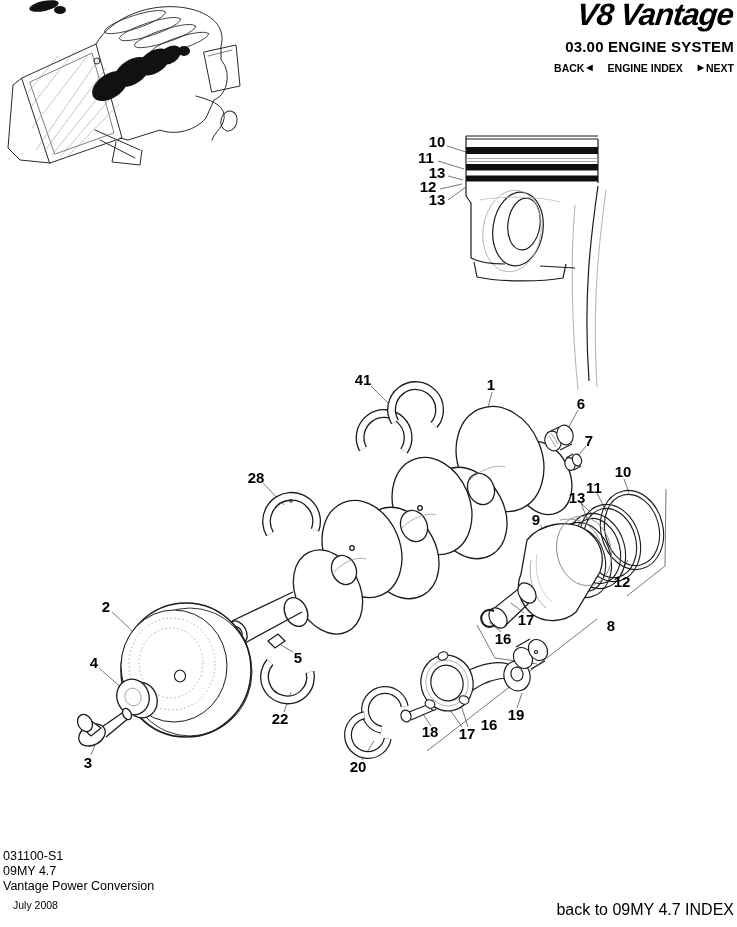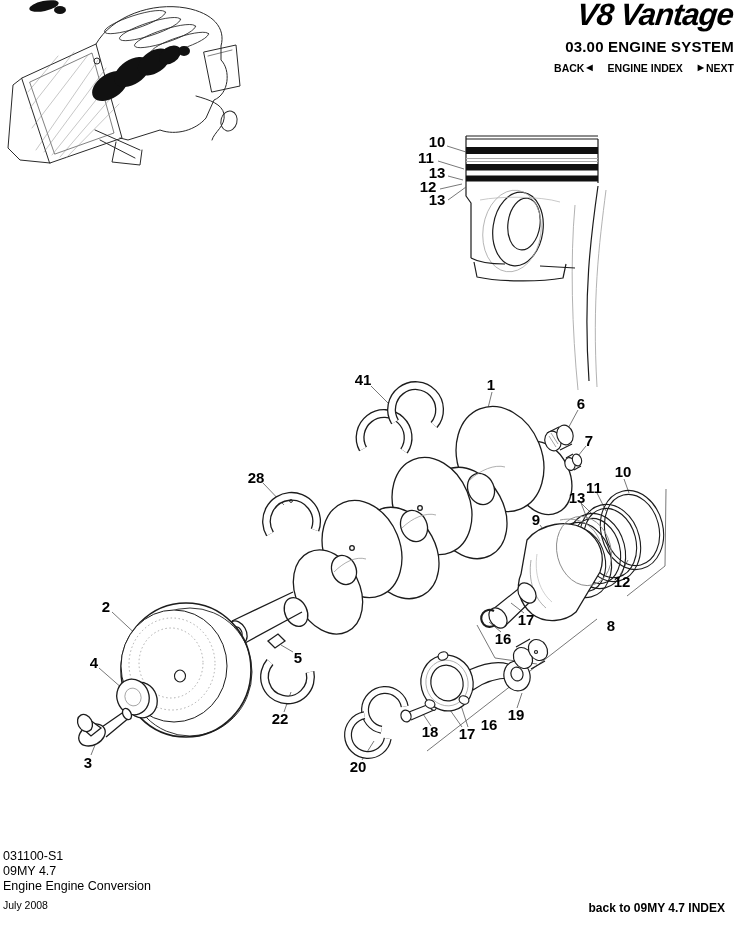--- a/index.html
+++ b/index.html
@@ -9,22 +9,22 @@
          font-style:italic;letter-spacing:-1px;transform:skewX(-6deg);white-space:nowrap;}
   .sec-title{position:absolute;top:38px;right:3px;font-size:15px;font-weight:bold;
              letter-spacing:.2px;white-space:nowrap;}
   .nav{position:absolute;top:62px;right:3px;display:flex;gap:15px;align-items:center;
        font-size:10.5px;font-weight:bold;white-space:nowrap;}
   .nav .lnk{display:flex;gap:2px;align-items:center;cursor:pointer;}
   .nav .arr{font-size:8px;line-height:10px;}
   .co{position:absolute;transform:translate(-50%,-50%);font-size:15px;font-weight:bold;
       line-height:13px;white-space:nowrap;}
   .foot-left{position:absolute;left:3px;top:849px;font-weight:normal;font-size:12.5px;line-height:15px;}
-  .foot-left .small{font-size:10.5px;margin-top:4px;}
-  .foot-right{position:absolute;right:12px;top:901px;font-weight:bold;font-size:12px;cursor:pointer;}
+  .foot-left .small{font-size:10.5px;margin-top:4px;margin-left:10px;}
+  .foot-right{position:absolute;right:3px;top:901px;font-weight:normal;font-size:16px;cursor:pointer;}
   svg.art{position:absolute;left:0;top:0;}
 </style>
 </head>
 <body>
 
 <div class="page">
 
   <div class="brand">V8 Vantage</div>
   <div class="sec-title">03.00 ENGINE SYSTEM</div>
   <div class="nav">
@@ -250,18 +250,18 @@
   <span class="co" style="left:280px;top:718px">22</span>
   <span class="co" style="left:358px;top:766px">20</span>
   <span class="co" style="left:430px;top:731px">18</span>
   <span class="co" style="left:467px;top:733px">17</span>
   <span class="co" style="left:489px;top:724px">16</span>
   <span class="co" style="left:516px;top:714px">19</span>
 
   <div class="foot-left">
     <div>031100-S1</div>
     <div>09MY 4.7</div>
-    <div>Engine Engine Conversion</div>
+    <div>Vantage Power Conversion</div>
     <div class="small">July 2008</div>
   </div>
   <div class="foot-right">back to 09MY 4.7 INDEX</div>
 
 </div>
 
 </body></html>

